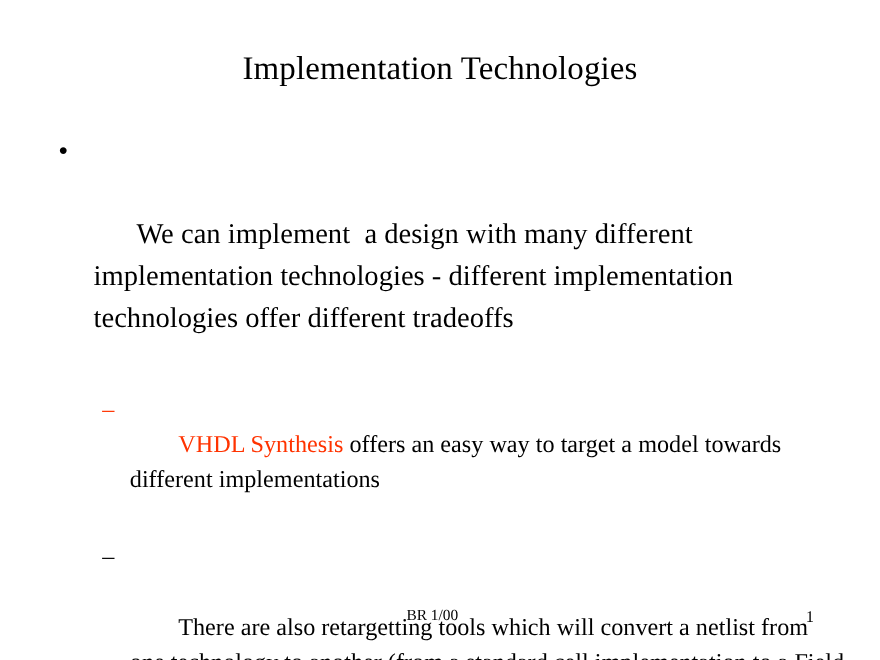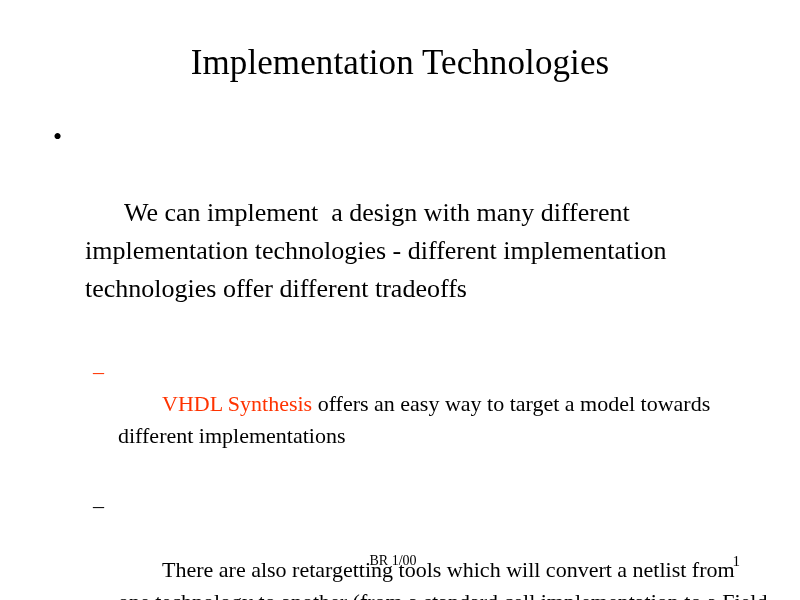--- a/index.html
+++ b/index.html
@@ -25,21 +25,21 @@
     background: #ffffff;
   }
 
   
   .slide-title {
     position: absolute;
     left: 0;
     top: 44px;
     width: 800px;
     text-align: center;
-    font-size: 35px;
+    font-size: 30px;
     line-height: 38px;
     font-weight: normal;
     color: #000000;
     letter-spacing: 0.1px;
     white-space: pre;
   }
 
   
   .body-area {
     position: absolute;

